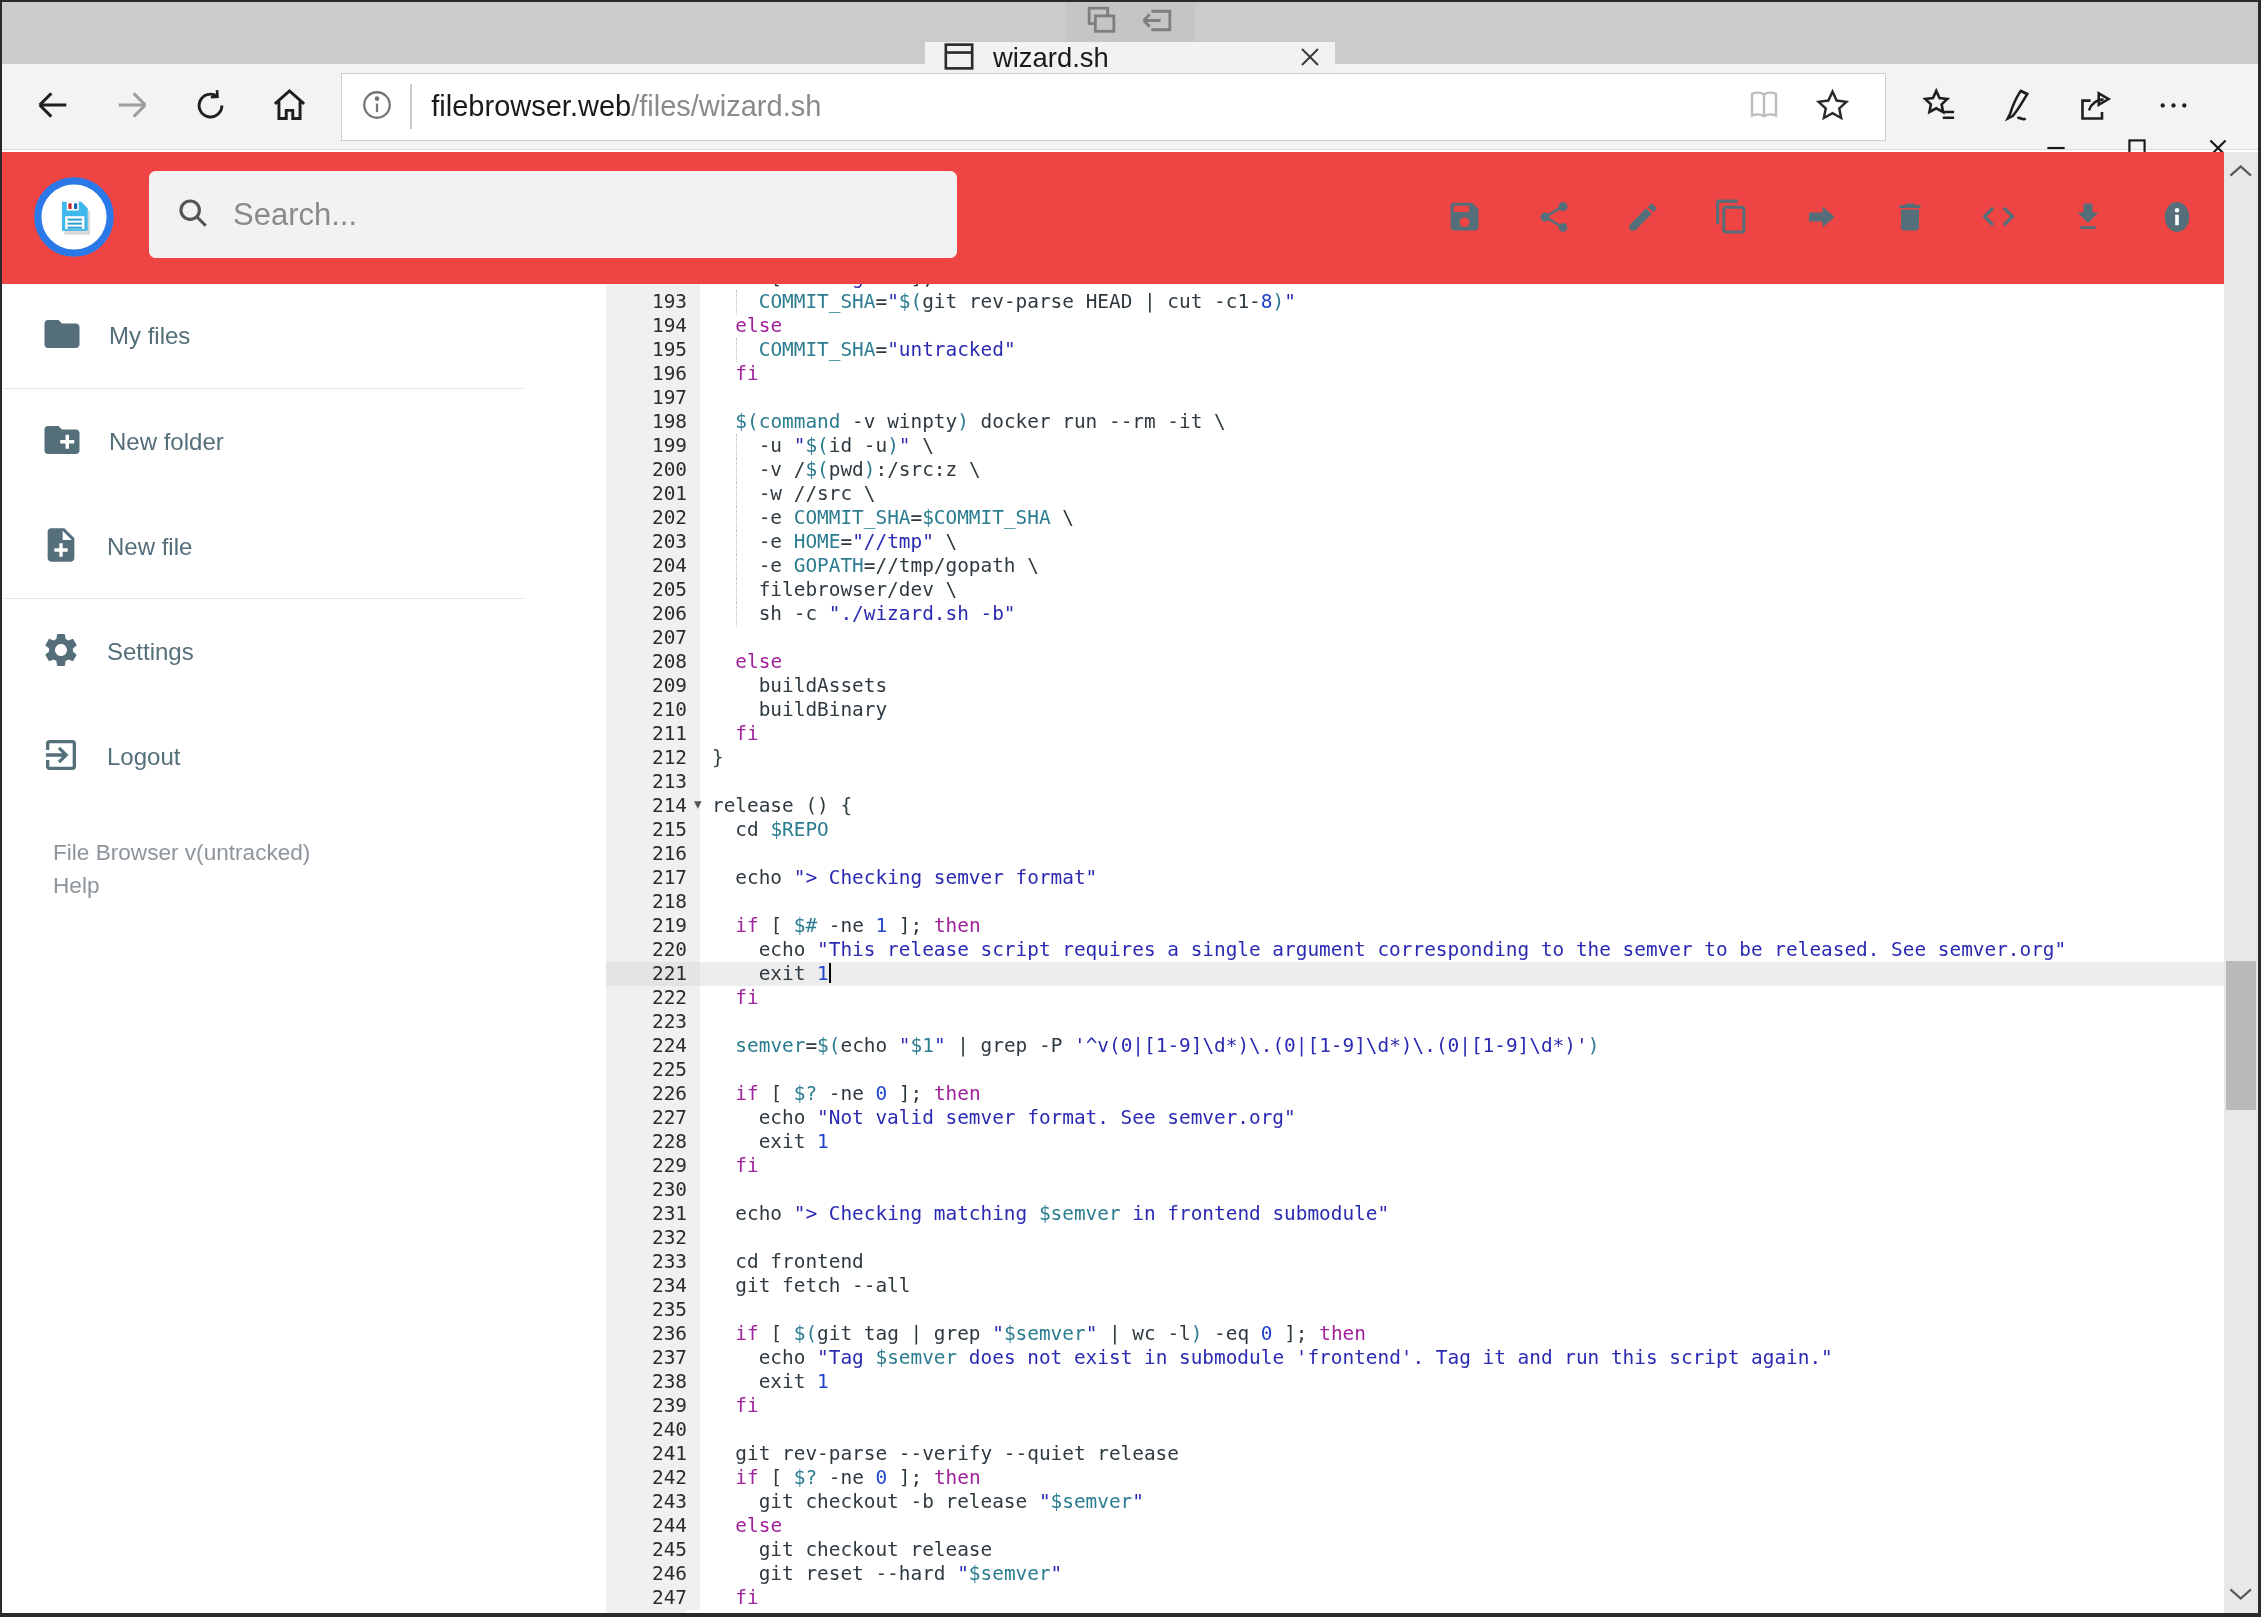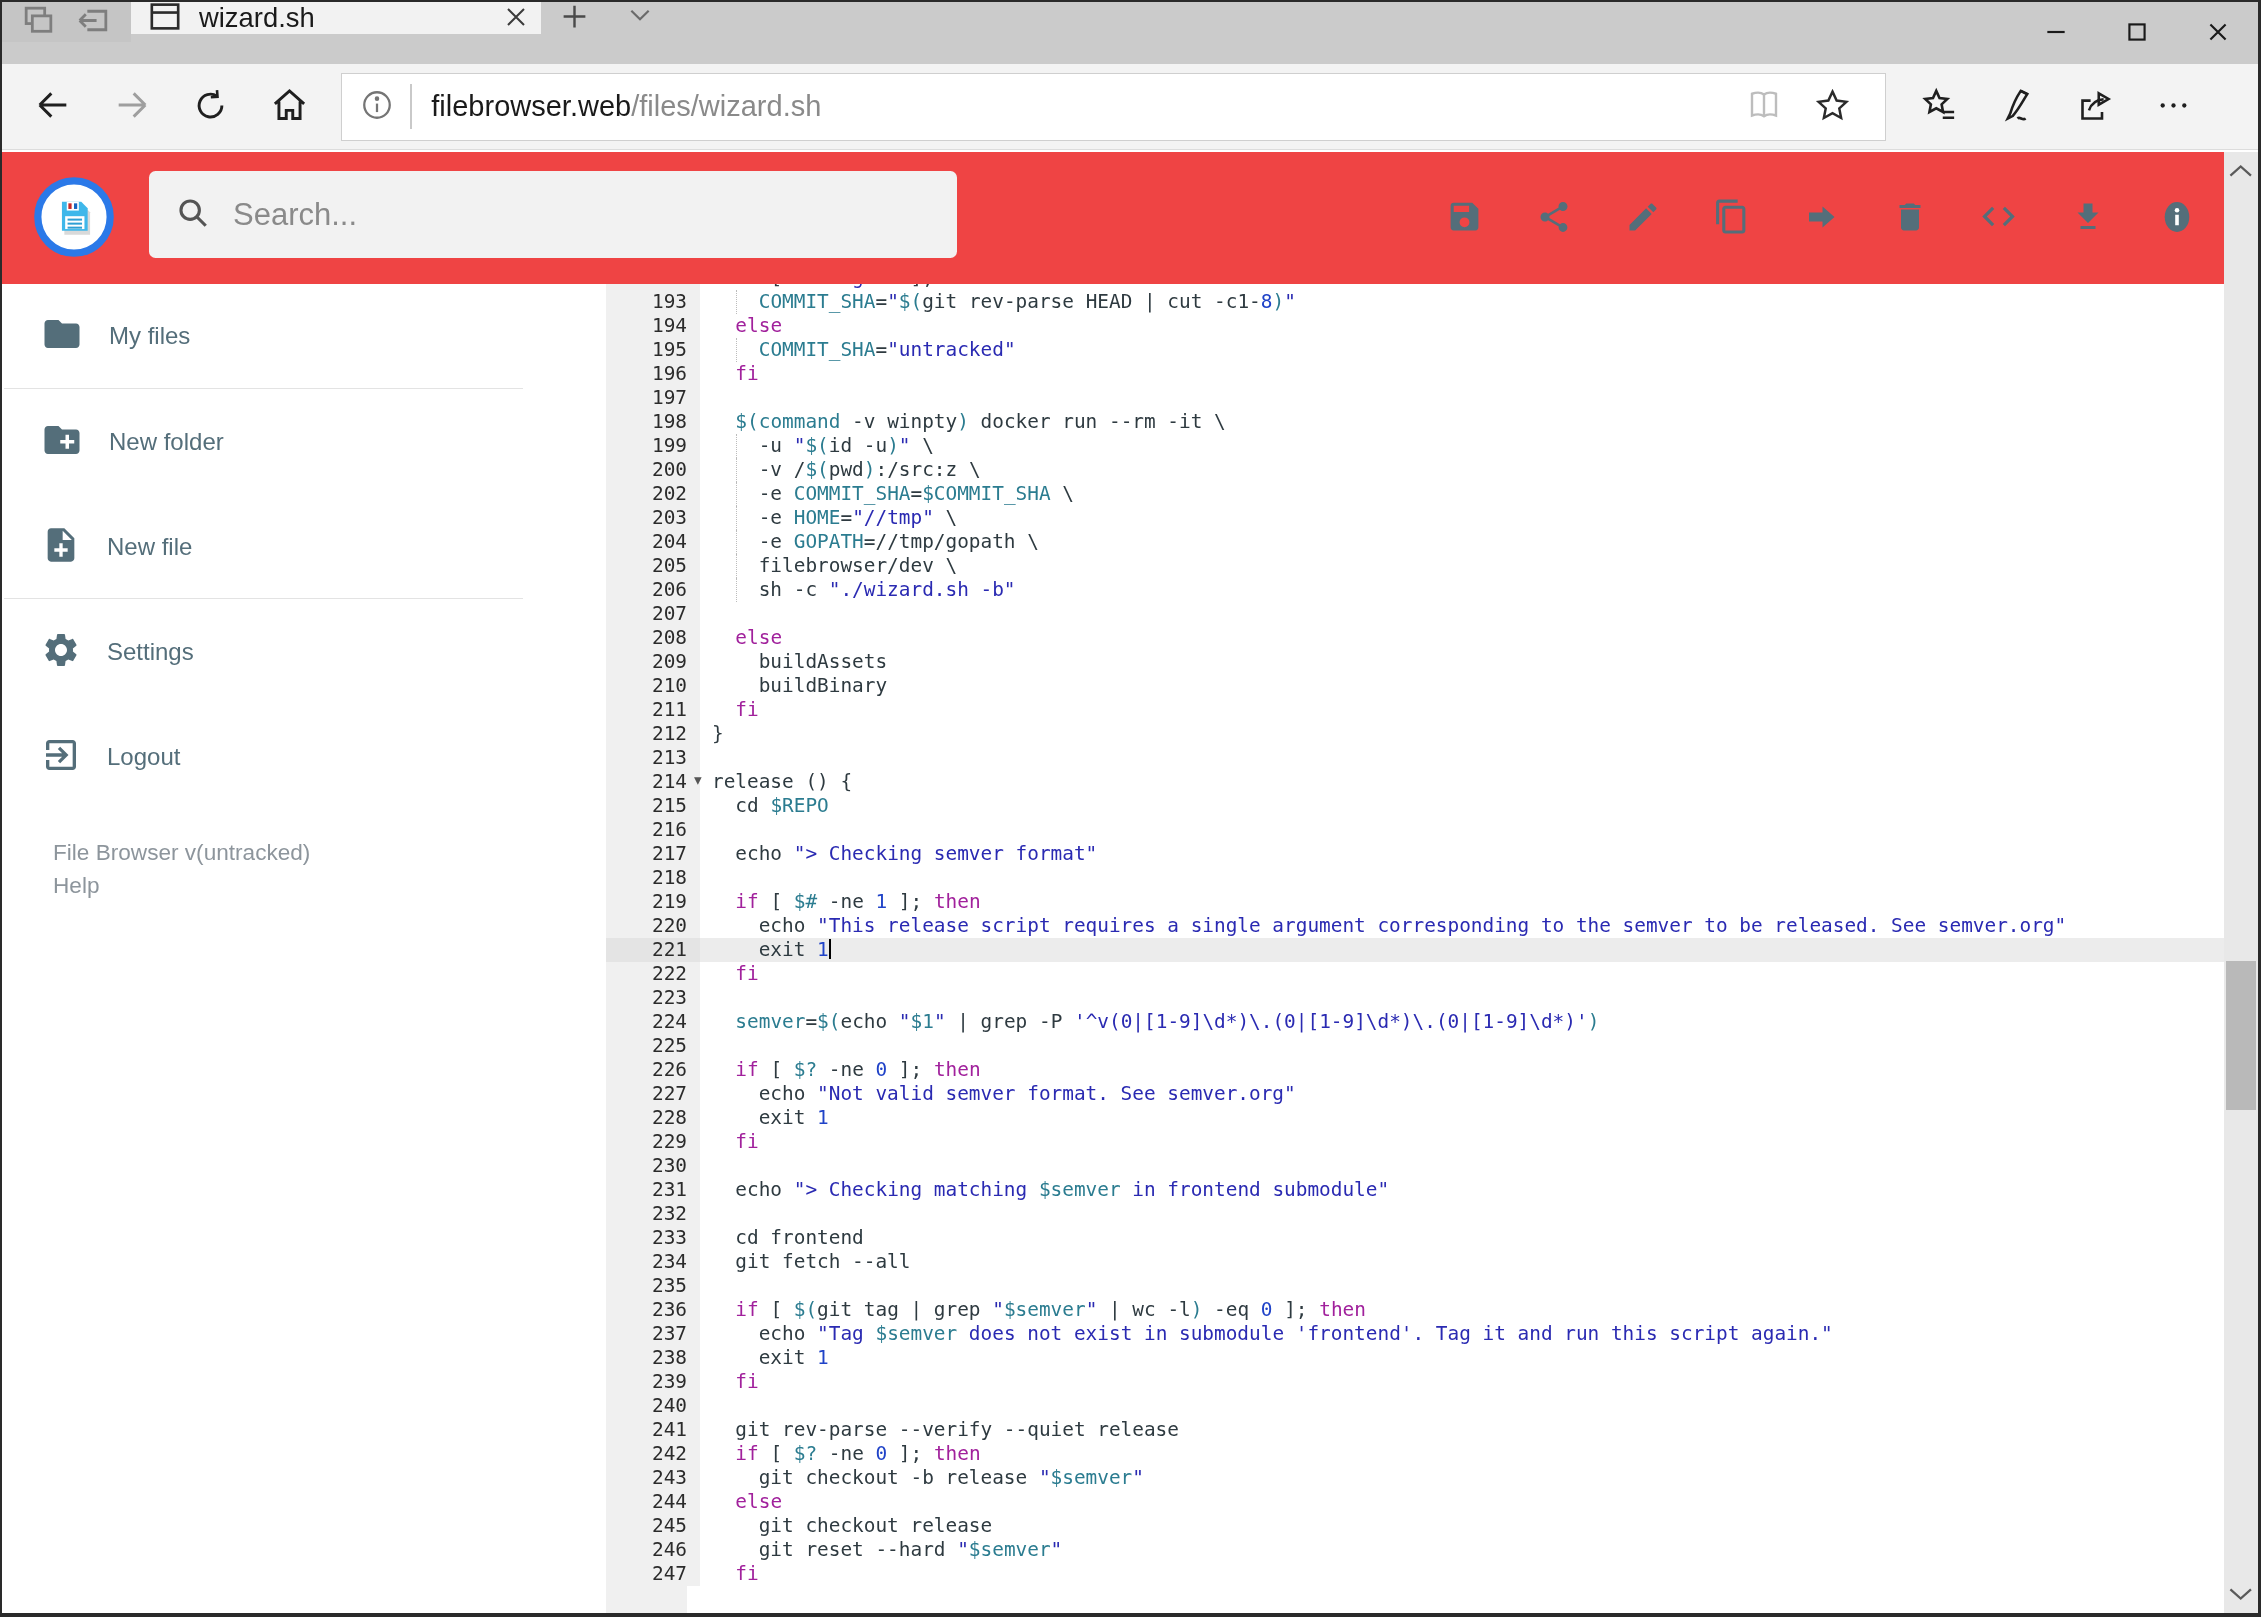--- a/index.html
+++ b/index.html
@@ -3,21 +3,21 @@
 <meta charset="utf-8">
 <style>
   * { margin:0; padding:0; box-sizing:border-box; }
   html,body { width:2261px; height:1617px; overflow:hidden; background:#fff;
               font-family:"Liberation Sans", sans-serif; }
   .window { position:relative; width:2261px; height:1617px; background:#fff;
             border-left:2.4px solid #2a2a2a; border-top:2.4px solid #2a2a2a;
             border-right:3.2px solid #2a2a2a; border-bottom:4.8px solid #2a2a2a; }
 
   
-  .tabbar { height:62px; background:#cbcbcb; display:flex; align-items:flex-start; }
+  .tabbar { height:62px; background:#cbcbcb; display:flex; align-items:center;flex-direction:column; }
   .tabbar-left { width:129px; background:#c5c5c5; display:flex; align-items:center;
                  justify-content:space-evenly; }
   .chrome-btn { background:none; border:none; cursor:pointer; display:flex;
                 align-items:center; justify-content:center; }
   .tab { width:410px; background:#f2f2f2; display:flex; align-items:center;
          padding:0 13px 0 18px; gap:18px; }
   .tab-title { flex:1; font-size:27.4px; color:#1a1a1a; white-space:nowrap; overflow:hidden; }
   .tb-ctl { width:66px; display:flex; align-items:center; justify-content:center; }
   .win-controls { margin-left:auto; display:flex; height:100%; }
   .win-controls .chrome-btn { width:81px; }
@@ -246,20 +246,21 @@
       <div class="rows" id="codeRows">
           <div class="row"><span class="lm"></span><span class="gut"></span><span class="code"><span class="p">  </span><span class="k">if</span><span class="p"> [ -d </span><span class="s">".git"</span><span class="p"> ]; </span><span class="k">then</span></span></div>
           <div class="row"><span class="lm"></span><span class="gut">193</span><span class="code"><i class="guide"></i><span class="p">    </span><span class="v">COMMIT_SHA</span><span class="p">=</span><span class="s">"</span><span class="v">$(</span><span class="p">git rev-parse HEAD | cut -c1-</span><span class="n">8</span><span class="v">)</span><span class="s">"</span></span></div>
           <div class="row"><span class="lm"></span><span class="gut">194</span><span class="code"><span class="p">  </span><span class="k">else</span></span></div>
           <div class="row"><span class="lm"></span><span class="gut">195</span><span class="code"><i class="guide"></i><span class="p">    </span><span class="v">COMMIT_SHA</span><span class="p">=</span><span class="s">"untracked"</span></span></div>
           <div class="row"><span class="lm"></span><span class="gut">196</span><span class="code"><span class="p">  </span><span class="k">fi</span></span></div>
           <div class="row"><span class="lm"></span><span class="gut">197</span><span class="code"></span></div>
           <div class="row"><span class="lm"></span><span class="gut">198</span><span class="code"><span class="p">  </span><span class="v">$(command</span><span class="p"> -v winpty</span><span class="v">)</span><span class="p"> docker run --rm -it \</span></span></div>
           <div class="row"><span class="lm"></span><span class="gut">199</span><span class="code"><i class="guide"></i><span class="p">    -u </span><span class="s">"</span><span class="v">$(</span><span class="p">id -u</span><span class="v">)</span><span class="s">"</span><span class="p"> \</span></span></div>
           <div class="row"><span class="lm"></span><span class="gut">200</span><span class="code"><i class="guide"></i><span class="p">    -v /</span><span class="v">$(</span><span class="p">pwd</span><span class="v">)</span><span class="p">:/src:z \</span></span></div>
+          <div class="row"><span class="lm"></span><span class="gut">201</span><span class="code"><i class="guide"></i><span class="p">    -w //src \</span></span></div>
           <div class="row"><span class="lm"></span><span class="gut">202</span><span class="code"><i class="guide"></i><span class="p">    -e </span><span class="v">COMMIT_SHA</span><span class="p">=</span><span class="v">$COMMIT_SHA</span><span class="p"> \</span></span></div>
           <div class="row"><span class="lm"></span><span class="gut">203</span><span class="code"><i class="guide"></i><span class="p">    -e </span><span class="v">HOME</span><span class="p">=</span><span class="s">"//tmp"</span><span class="p"> \</span></span></div>
           <div class="row"><span class="lm"></span><span class="gut">204</span><span class="code"><i class="guide"></i><span class="p">    -e </span><span class="v">GOPATH</span><span class="p">=//tmp/gopath \</span></span></div>
           <div class="row"><span class="lm"></span><span class="gut">205</span><span class="code"><i class="guide"></i><span class="p">    filebrowser/dev \</span></span></div>
           <div class="row"><span class="lm"></span><span class="gut">206</span><span class="code"><i class="guide"></i><span class="p">    sh -c </span><span class="s">"./wizard.sh -b"</span></span></div>
           <div class="row"><span class="lm"></span><span class="gut">207</span><span class="code"></span></div>
           <div class="row"><span class="lm"></span><span class="gut">208</span><span class="code"><span class="p">  </span><span class="k">else</span></span></div>
           <div class="row"><span class="lm"></span><span class="gut">209</span><span class="code"><span class="p">    buildAssets</span></span></div>
           <div class="row"><span class="lm"></span><span class="gut">210</span><span class="code"><span class="p">    buildBinary</span></span></div>
           <div class="row"><span class="lm"></span><span class="gut">211</span><span class="code"><span class="p">  </span><span class="k">fi</span></span></div>

